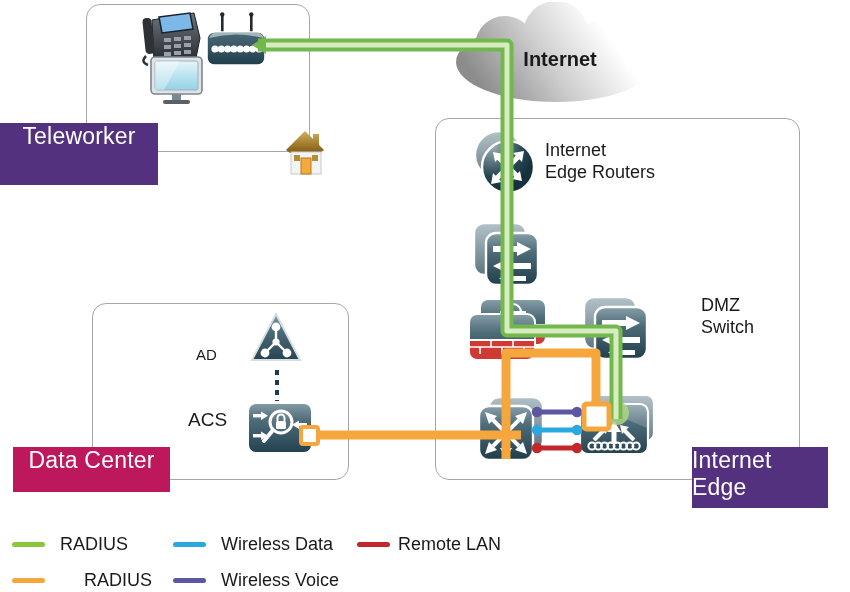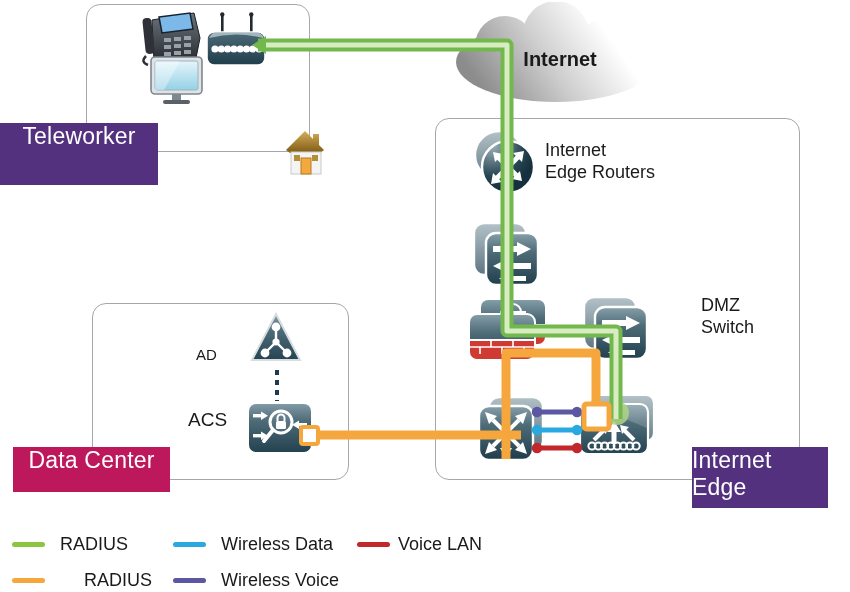--- a/index.html
+++ b/index.html
@@ -303,20 +303,20 @@
   <div class="banner" style="left: 692px; top: 447px; width: 136px; height: 61px; background: rgb(84, 49, 127);">
     <span>Internet Edge</span>
   </div>
 
   <div>
     <div class="legend-swatch" style="left: 12px; top: 542px; background: rgb(140, 198, 62);"></div>
     <div class="legend-label" style="left:60px;top:534px;">RADIUS</div>
     <div class="legend-swatch" style="left: 173px; top: 542px; background: rgb(42, 169, 224);"></div>
     <div class="legend-label" style="left:221px;top:534px;">Wireless Data</div>
     <div class="legend-swatch" style="left: 357px; top: 542px; background: rgb(193, 39, 43);"></div>
-    <div class="legend-label" style="left:398px;top:534px;">Voice LAN</div>
+    <div class="legend-label" style="left:398px;top:534px;">Remote LAN</div>
     <div class="legend-swatch" style="left: 12px; top: 578px; background: rgb(245, 167, 62);"></div>
     <div class="legend-label" style="left:60px;top:570px;margin-left:24px;">RADIUS</div>
     <div class="legend-swatch" style="left: 173px; top: 578px; background: rgb(91, 87, 162);"></div>
     <div class="legend-label" style="left:221px;top:570px;text-align:center;">Wireless Voice</div>
   </div>
 
 </div>
 
 </body></html>

